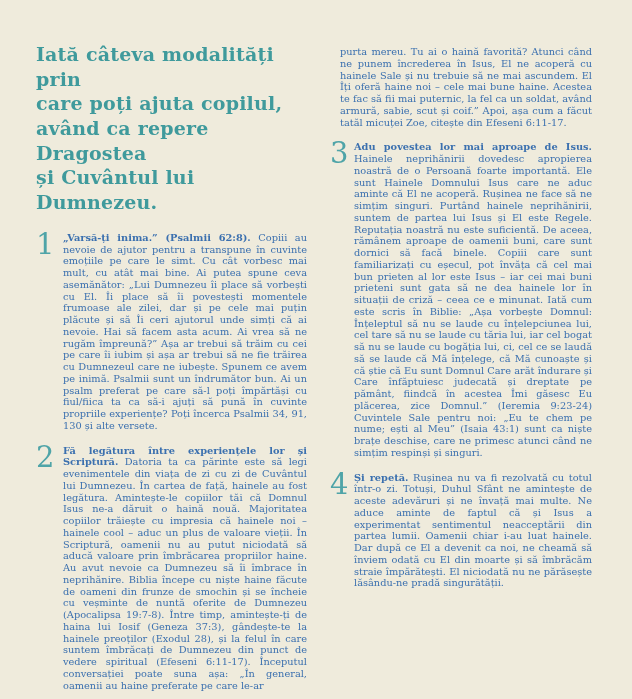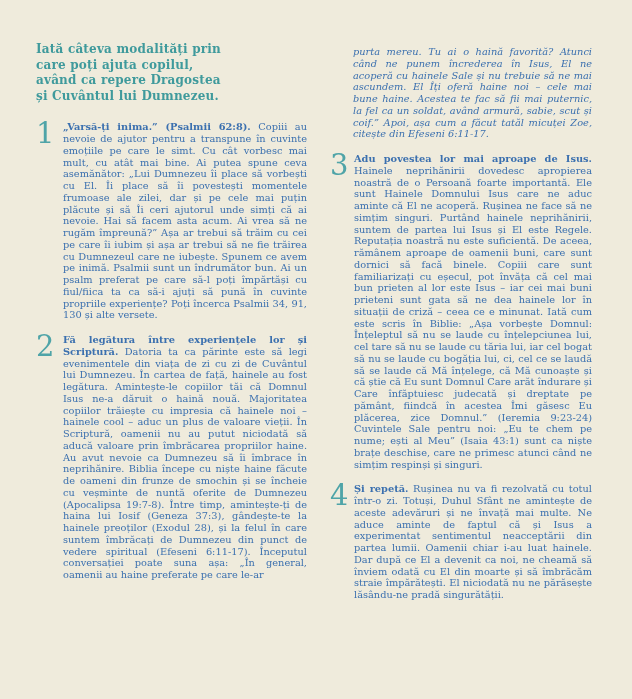--- a/index.html
+++ b/index.html
@@ -12,21 +12,21 @@
     overflow: hidden;
     box-sizing: border-box;
   }
   .col { position: absolute; }
   .col-left  { left: 36px;  top: 42px; width: 271px; }
   .col-right { left: 330px; top: 46px; width: 262px; }
   .title {
     margin: 0 0 17px 0;
     font-family: "DejaVu Serif", serif;
     font-weight: bold;
-    font-size: 12px;
+    font-size: 19px;
     line-height: 1.3;
     letter-spacing: 0.2px;
     color: #3f9a9c;
     white-space: pre-line;
   }
   .item { display: flex; align-items: flex-start; margin-bottom: 13px; }
   .num {
     flex: 0 0 27px;
     font-size: 29px;
     line-height: 0.85;
@@ -38,21 +38,21 @@
   .body {
     margin: 0;
     flex: 1;
     font-size: 9.8px;
     line-height: 1.2;
     color: #3b70af;
     text-align: justify;
     text-justify: inter-word;
   }
   .lead { font-weight: bold; }
-  .cont { margin: 0 0 13px 23px; font-style: italic; }
+  .cont { margin: 0 0 13px 10px; }
 </style>
 </head>
 <body>
 
 <div class="page">
 
   <div class="col col-left">
     <h1 class="title">Iată câteva modalități prin
 care poți ajuta copilul,
 având ca repere Dragostea

